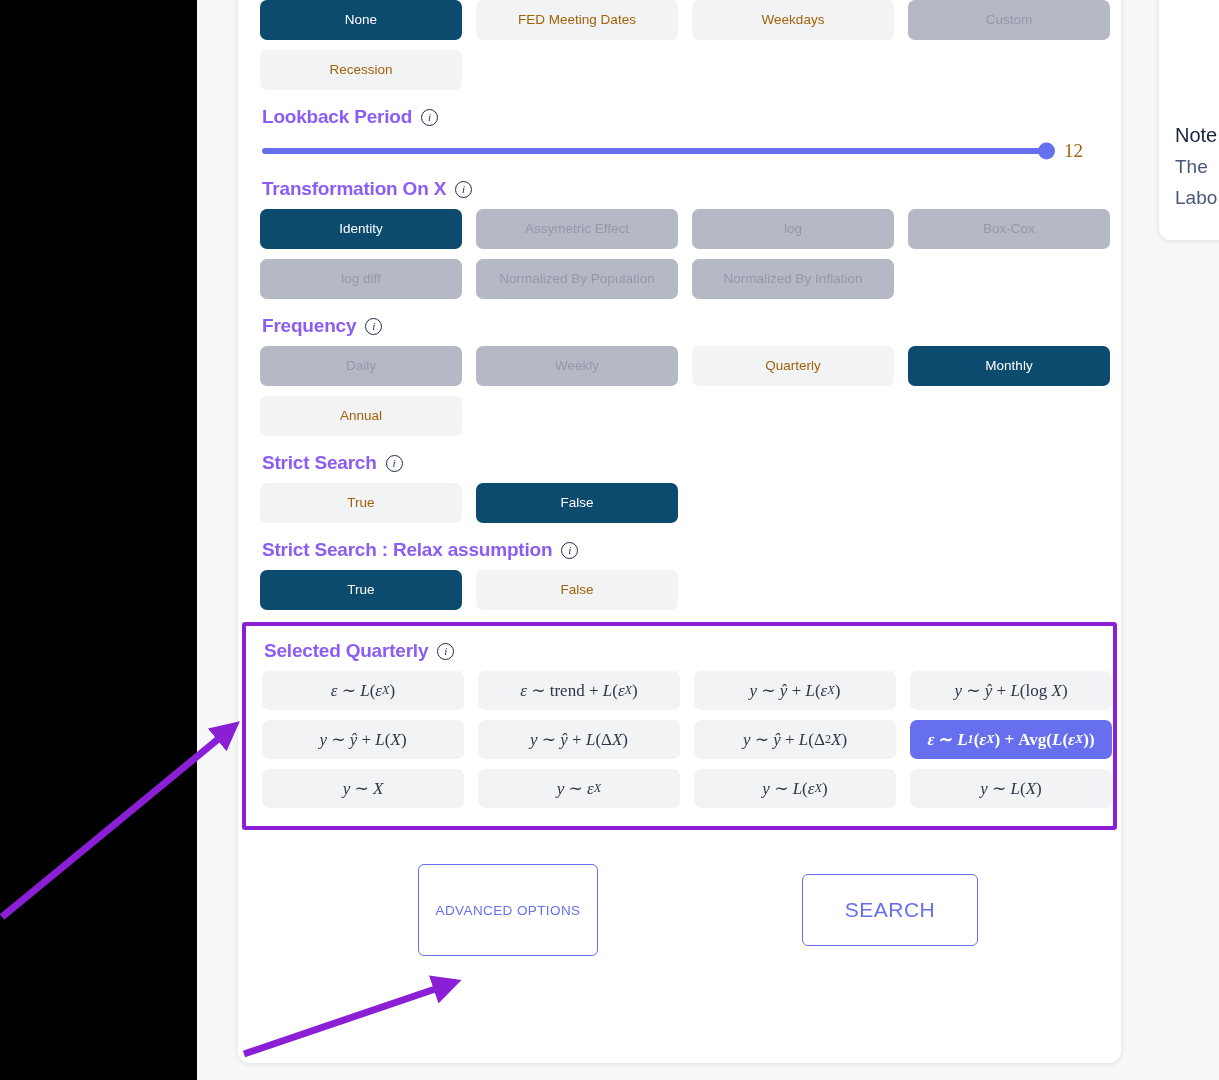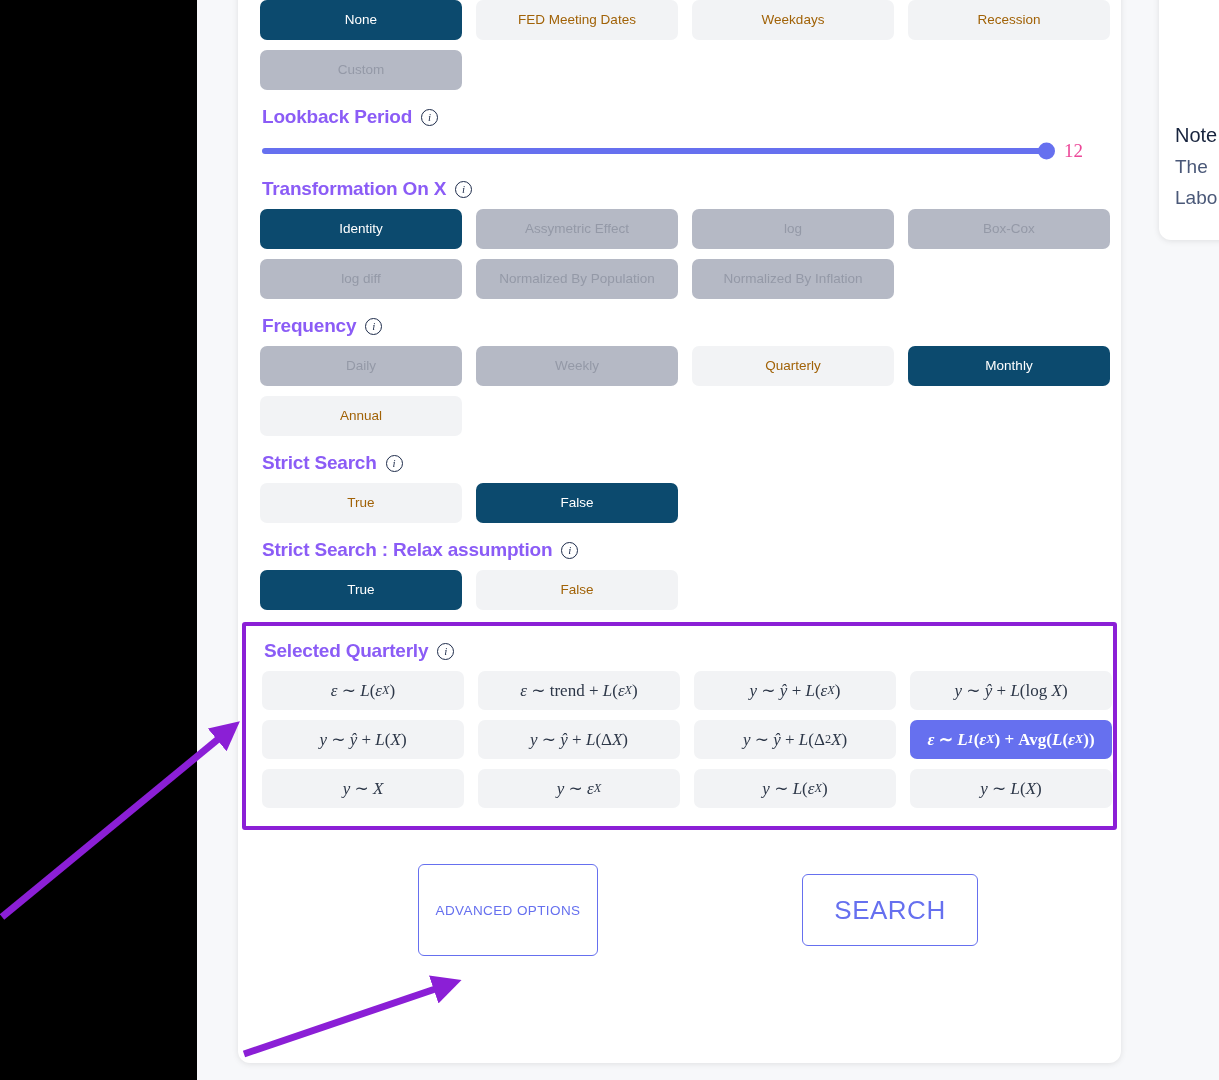--- a/index.html
+++ b/index.html
@@ -162,21 +162,21 @@
     position: absolute;
     right: -7px; top: 50%;
     transform: translateY(-50%);
     width: 17px; height: 17px;
     background: #6670ef;
     border-radius: 50%;
     cursor: grab;
   }
   .slider-value {
     font-size: 19px;
-    color: #ec4899;
+    color: #a16207;
     font-family: "Liberation Serif", serif;
   }
 
   
   .algo-box {
     position: relative;
     margin: 12px -18px 0 -18px;
     border: 4px solid #8b1fd6;
     border-radius: 3px;
     padding: 10px 16px 18px 16px;
@@ -237,21 +237,21 @@
     align-items: center;
     justify-content: center;
   }
   .btn-advanced {
     width: 180px; height: 92px;
     font-size: 13.5px;
     letter-spacing: 0.4px;
   }
   .btn-search {
     width: 176px; height: 72px;
-    font-size: 26px;
+    font-size: 21px;
     letter-spacing: 0.5px;
   }
 
   
   .arrow-layer {
     position: absolute;
     left: 0; top: 0;
     width: 1219px; height: 1080px;
     pointer-events: none;
   }
@@ -271,22 +271,22 @@
     <div class="note-line">The</div>
     <div class="note-line">Labo</div>
   </div>
 
   <div class="settings-card">
 
     <div class="opt-grid" style="margin-top:40px;">
       <button class="opt-btn active">None</button>
       <button class="opt-btn">FED Meeting Dates</button>
       <button class="opt-btn">Weekdays</button>
+      <button class="opt-btn disabled">Custom</button>
       <button class="opt-btn">Recession</button>
-      <button class="opt-btn disabled">Custom</button>
     </div>
 
     <div class="section-head">
       <span class="section-title">Lookback Period</span>
       <span class="info-icon">i</span>
     </div>
     <div class="slider-row">
       <div class="slider-track">
         <div class="slider-thumb"></div>
       </div>

